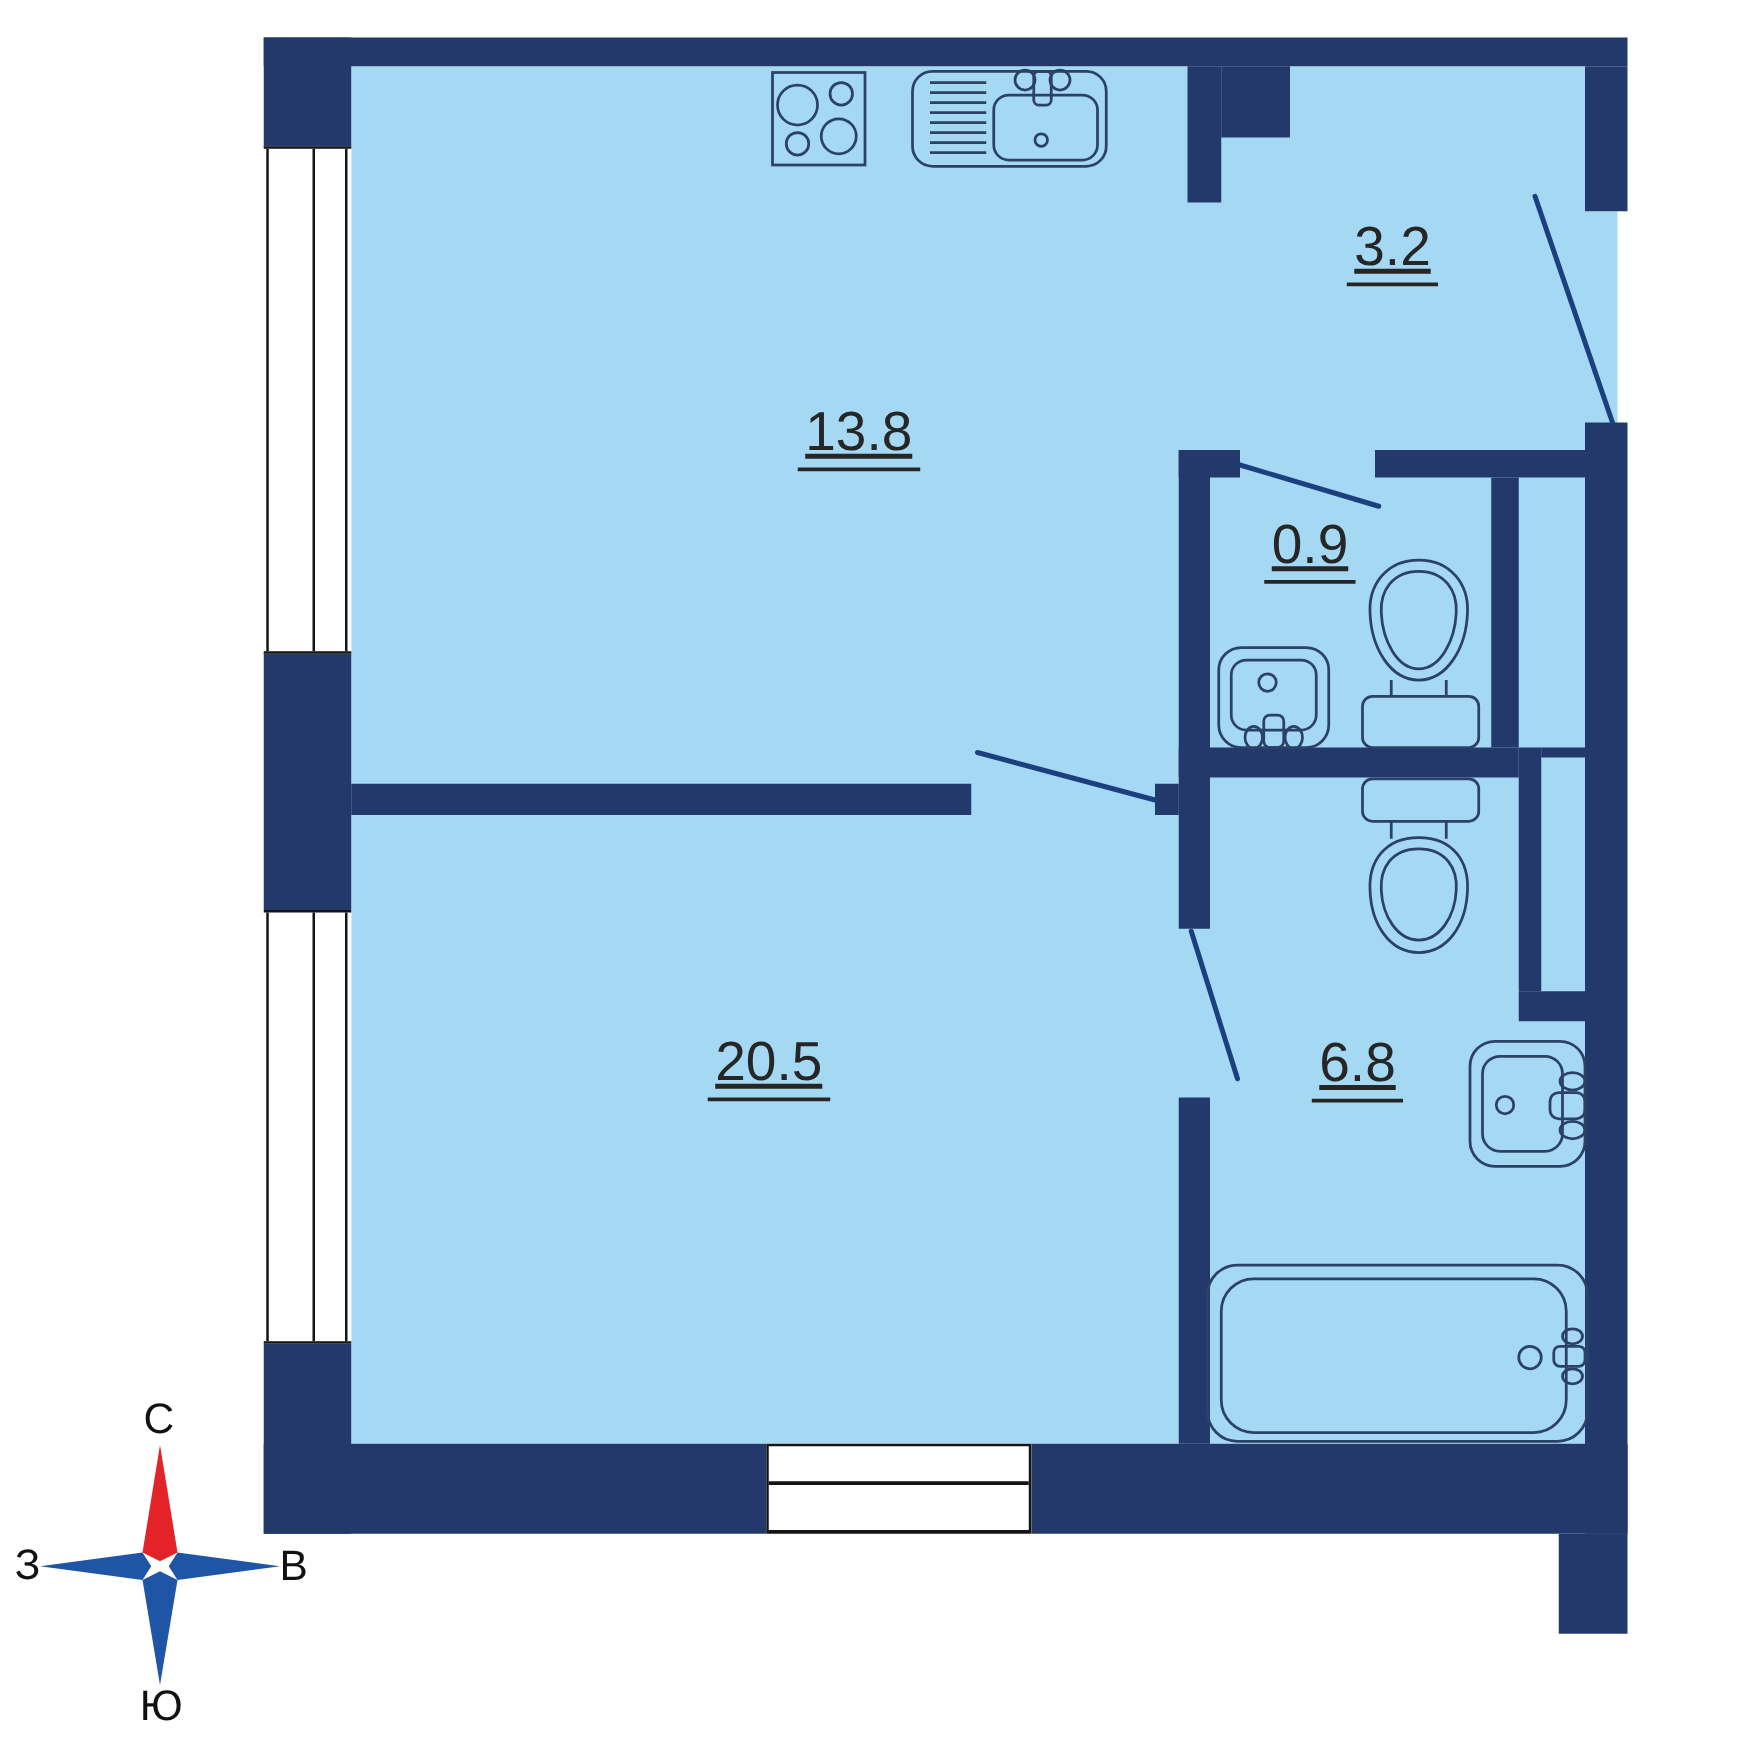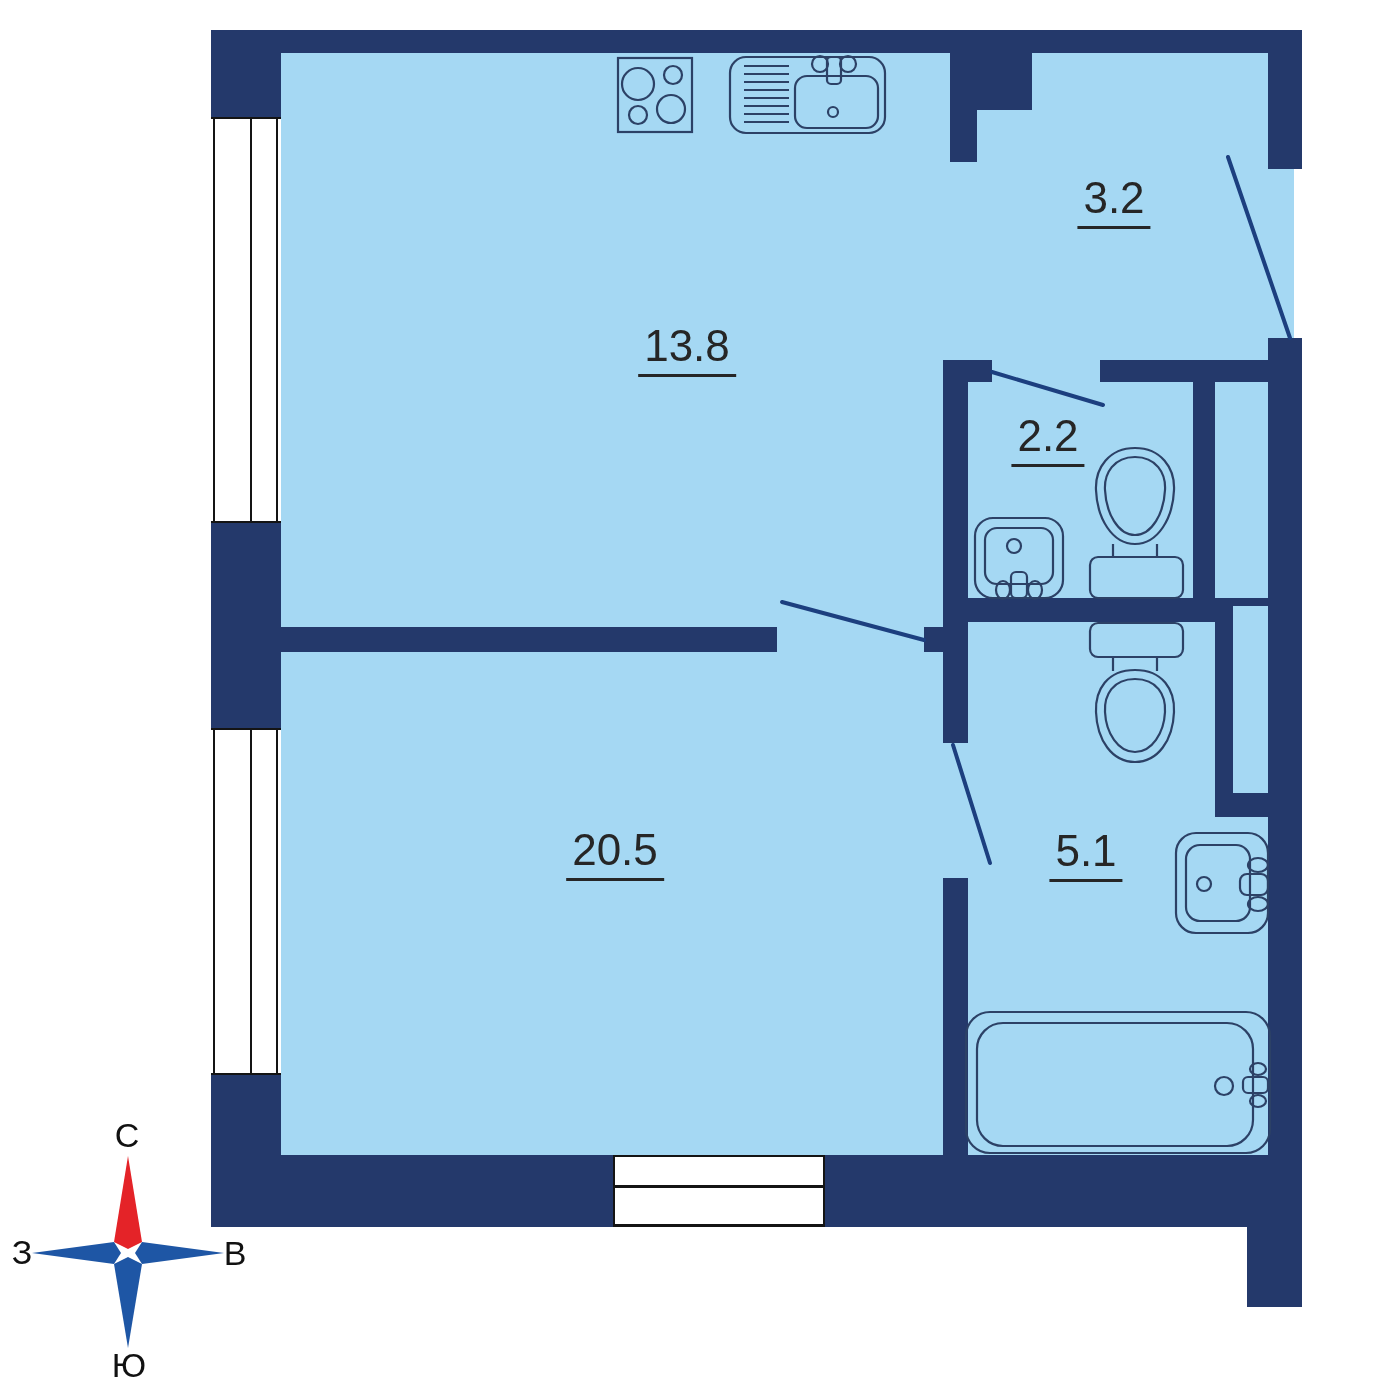--- a/index.html
+++ b/index.html
@@ -15,21 +15,21 @@
   .fl{position:absolute;background:var(--floor);}
   .w{position:absolute;background:var(--wall);}
   .window{position:absolute;background:#fff;border-top:2px solid var(--window-frame);
           border-bottom:2px solid var(--window-frame);}
   .vline{position:absolute;top:0;bottom:0;width:2px;background:var(--window-frame);}
   .balcony{position:absolute;background:#fff;border:2px solid var(--window-frame);
            border-bottom-width:3px;}
   .hline{position:absolute;left:0;right:0;height:3px;background:var(--window-frame);}
   .room-label{position:absolute;transform:translateX(-50%);
       font-size:44px;line-height:1;color:var(--label-text);
-      border-bottom:3px solid currentColor;padding:0 6px 6px;white-space:nowrap;}
+      border-bottom:3px solid currentColor;padding:0 6px 6px;white-space:nowrap;text-decoration:underline;}
   .compass-label{position:absolute;transform:translateX(-50%);
       font-size:34px;line-height:1;color:#111;white-space:nowrap;}
   svg.overlay{position:absolute;left:0;top:0;pointer-events:none;}
   .fx{stroke:var(--fixture-outline);stroke-width:2.2;fill:none;}
   .door{stroke:var(--door-leaf);stroke-width:4;stroke-linecap:round;}
   .cN{fill:var(--compass-north);} .cB{fill:var(--compass-other);}
 </style>
 </head>
 <body>
 
@@ -146,22 +146,22 @@
     <g>
       <polygon class="cN" points="128,1156 114,1242 128,1249 142,1242"></polygon>
       <polygon class="cB" points="128,1348 114,1264 128,1257 142,1264"></polygon>
       <polygon class="cB" points="32,1253 114,1242 121,1253 114,1264"></polygon>
       <polygon class="cB" points="224,1253 142,1242 135,1253 142,1264"></polygon>
     </g>
   </svg>
 
   <div class="room-label" style="left:687px;top:324px;">13.8</div>
   <div class="room-label" style="left:1114px;top:176px;">3.2</div>
-  <div class="room-label" style="left:1048px;top:414px;">2.2</div>
+  <div class="room-label" style="left:1048px;top:414px;">0.9</div>
   <div class="room-label" style="left:615px;top:828px;">20.5</div>
-  <div class="room-label" style="left:1086px;top:829px;">5.1</div>
+  <div class="room-label" style="left:1086px;top:829px;">6.8</div>
 
   <div class="compass-label" style="left:127px;top:1118px;">С</div>
   <div class="compass-label" style="left:129px;top:1348px;">Ю</div>
   <div class="compass-label" style="left:22px;top:1235px;">З</div>
   <div class="compass-label" style="left:235px;top:1236px;">В</div>
 
 </div>
 
 </body></html>

